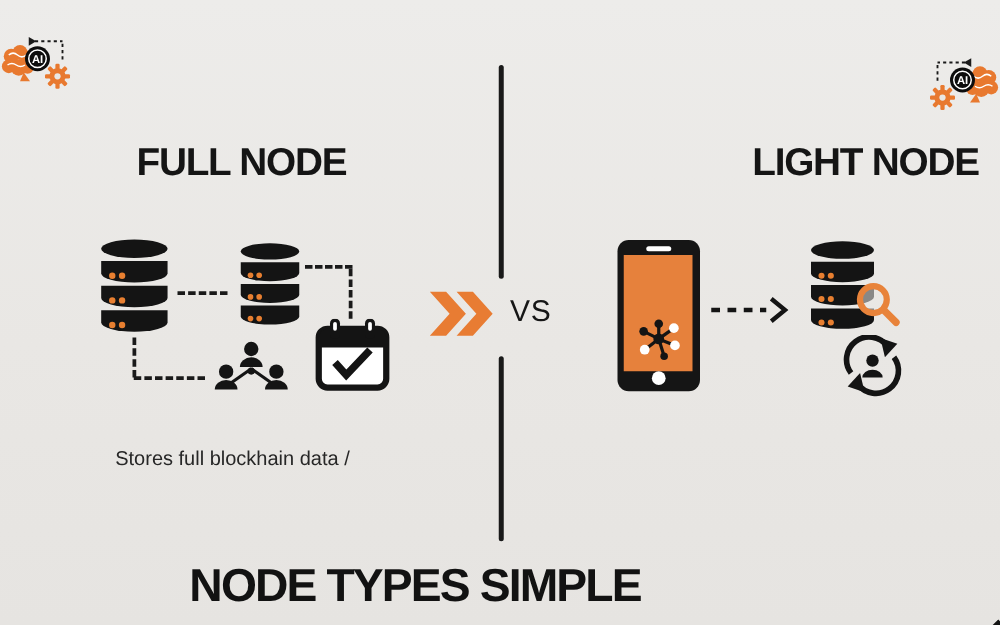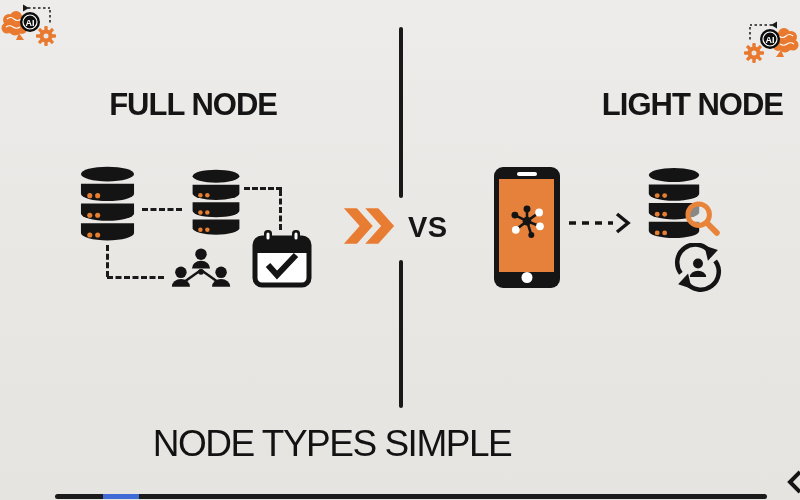--- a/index.html
+++ b/index.html
@@ -1,34 +1,34 @@
 <!DOCTYPE html>
 <html><head>
 <meta charset="utf-8">
 <style>
   html,body{margin:0;padding:0;background:#d8d6d3;}
   #canvas{
     position:relative;width:800px;height:500px;overflow:hidden;
     background:linear-gradient(180deg,#edecea 0%,#e9e7e4 55%,#e6e4e1 100%);
     font-family:"Liberation Sans",sans-serif;color:#141414;
   }
-  .abs{position:absolute;}
+  .abs{position:absolute;margin-top:25px;}
   .panel-title{
     font-weight:800;font-size:31px;letter-spacing:-1px;color:#151515;
     text-align:right;white-space:nowrap;
   }
   .caption{
     font-size:16px;line-height:23px;color:#272727;text-align:center;white-space:nowrap;
   }
   .dash-h{border-top:3px dashed #1a1a1a;height:0;}
   .dash-v{border-left:3px dashed #1a1a1a;width:0;}
   .divider{width:4px;background:#191919;border-radius:2px;}
-  .vs{font-weight:700;font-size:29px;letter-spacing:0.5px;color:#161616;}
+  .vs{font-weight:400;font-size:24px;letter-spacing:0.5px;color:#161616;}
   .footer-title{
-    width:664px;text-align:center;font-weight:400;font-size:37px;
+    width:664px;text-align:center;font-weight:700;font-size:37px;
     letter-spacing:-1.5px;color:#121212;white-space:nowrap;
   }
   .phone{background:#151515;border-radius:9px;}
   .phone-screen{position:absolute;left:5px;top:12px;width:55px;height:93px;background:#e6813c;}
   .phone-speaker{position:absolute;top:5px;left:50%;transform:translateX(-50%);
     width:20px;height:3.5px;background:#fff;border-radius:2px;}
   .phone-home{position:absolute;bottom:5px;left:50%;transform:translateX(-50%);
     width:11px;height:11px;background:#fff;border-radius:50%;}
   .progress-track{background:#1b1b1b;border-radius:3px;height:5px;}
   .progress-segment{position:absolute;left:48px;top:0;width:36px;height:5px;background:#3f6bd6;}
@@ -265,20 +265,21 @@
       <path d="M12 33 A20 20 0 0 1 44 9" stroke="#141414" stroke-width="5" fill="none"></path>
       <path d="M38 2 L53 7 L42 19 z" fill="#141414"></path>
       <path d="M50 19 A20 20 0 0 1 18 43" stroke="#141414" stroke-width="5" fill="none"></path>
       <path d="M24 50 L9 45 L20 33 z" fill="#141414"></path>
       <circle cx="31" cy="22" r="5.5" fill="#141414"></circle>
       <path d="M22 37 a9 7 0 0 1 18 0 z" fill="#141414"></path>
     </svg>
   </div>
 
   <div class="abs caption" style="left:36px;top:331px;width:300px;">
+    <div>Stores full blockhain data /</div>
   </div>
   <div class="abs caption" style="left:462px;top:331px;width:300px;">
   </div>
 
   <div class="abs footer-title" style="left:0;top:423px;">NODE TYPES SIMPLE</div>
 
   <div class="abs progress-track" style="left:55px;top:494px;width:712px;">
     <div class="progress-segment"></div>
   </div>
 

